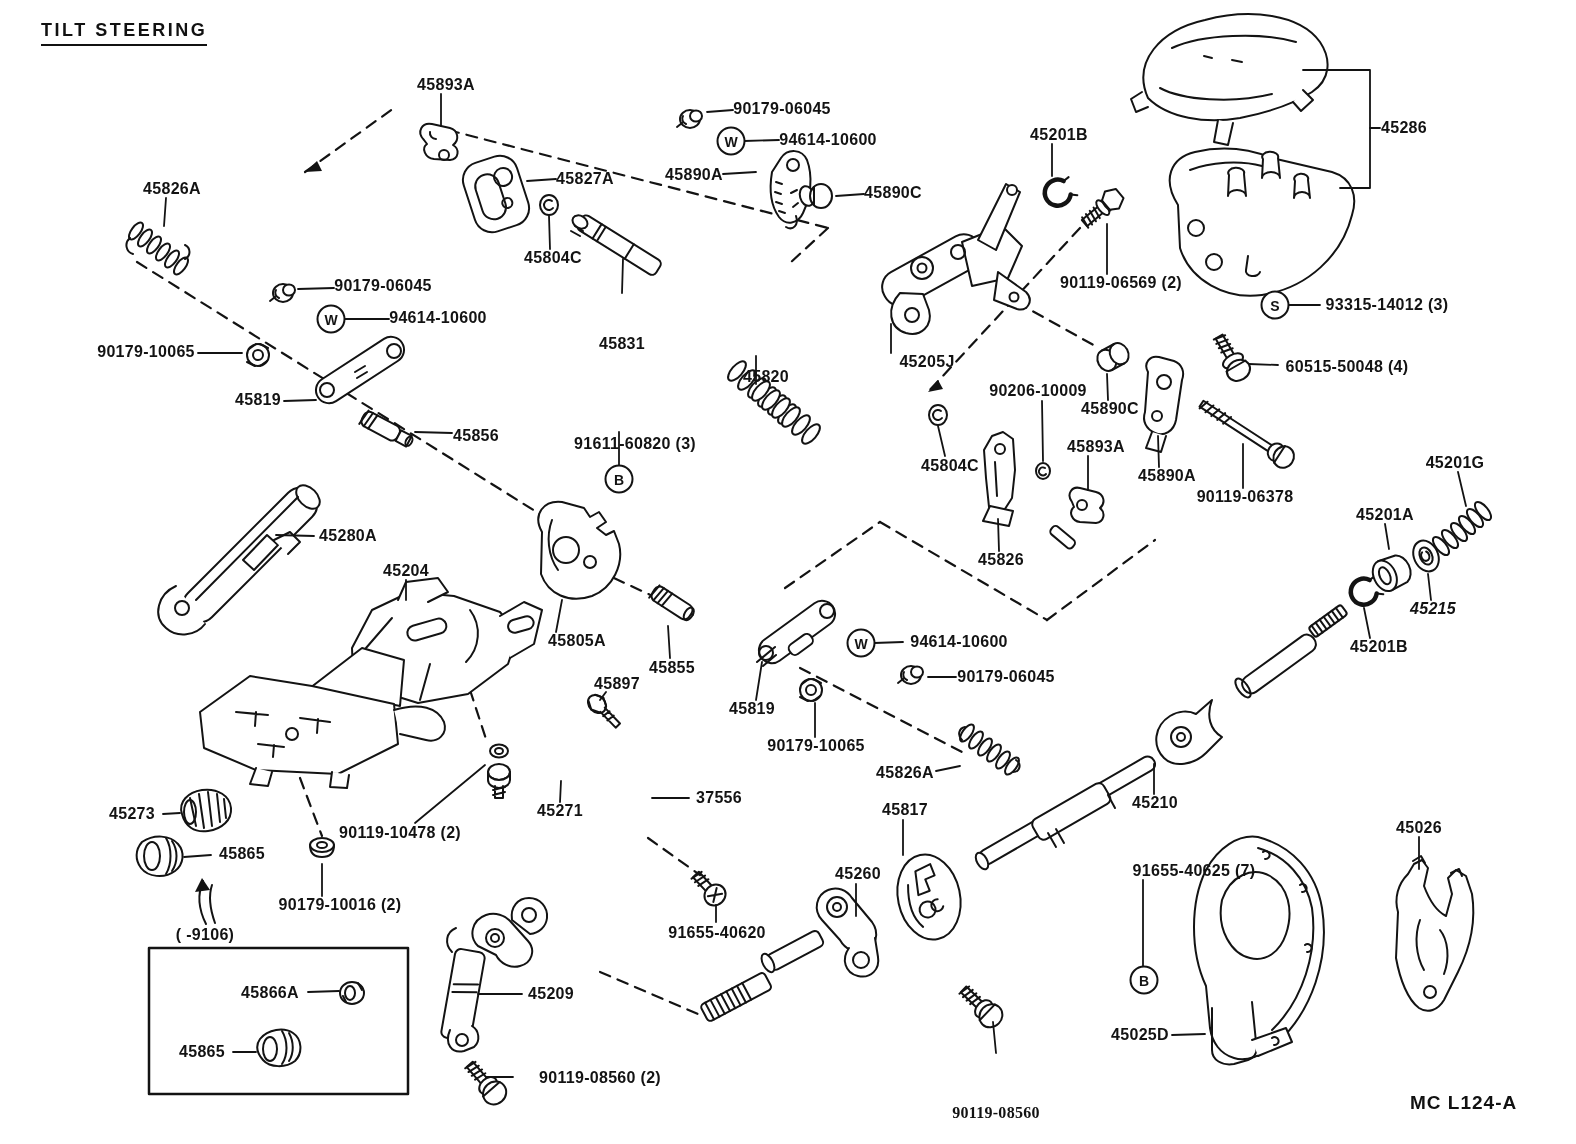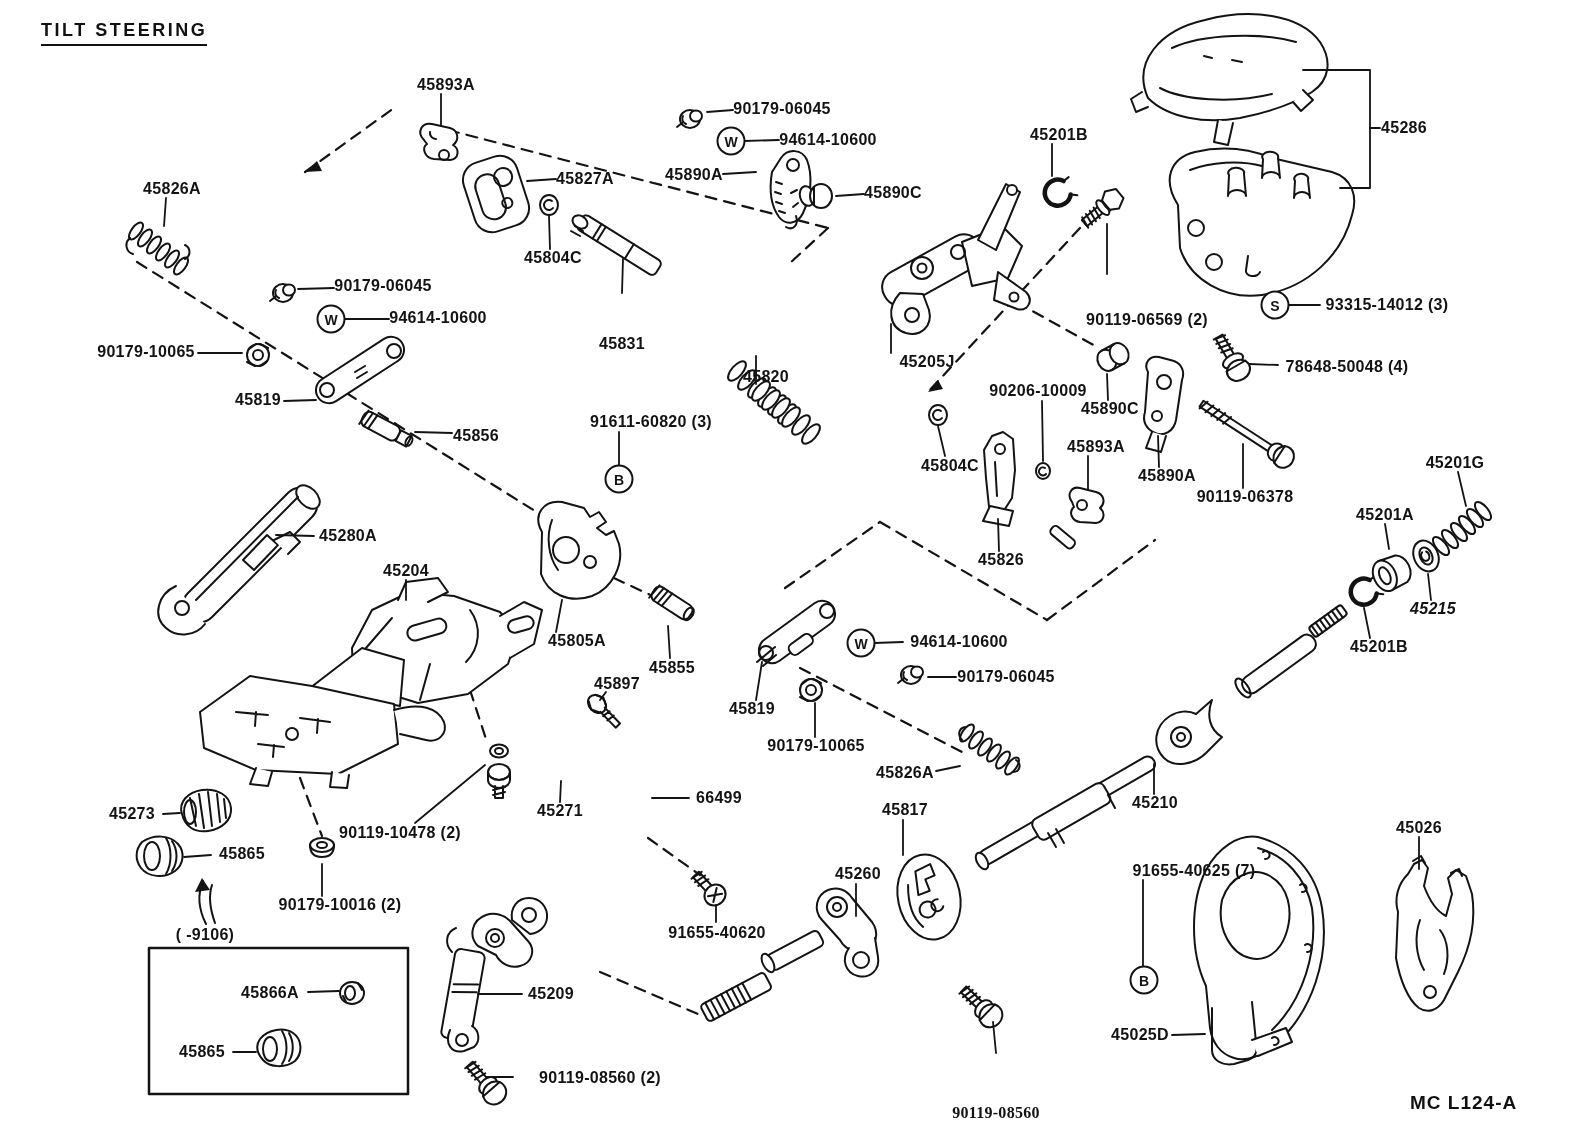--- a/index.html
+++ b/index.html
@@ -544,33 +544,33 @@
   <div id="labels-layer">
       <div class="part-label" style="left: 446px; top: 85px;">45893A</div>
       <div class="part-label" style="left: 782px; top: 109px;">90179-06045</div>
       <div class="part-label" style="left: 828px; top: 140px;">94614-10600</div>
       <div class="part-label" style="left: 172px; top: 189px;">45826A</div>
       <div class="part-label" style="left: 585px; top: 179px;">45827A</div>
       <div class="part-label" style="left: 694px; top: 175px;">45890A</div>
       <div class="part-label" style="left: 893px; top: 193px;">45890C</div>
       <div class="part-label" style="left: 1059px; top: 135px;">45201B</div>
       <div class="part-label" style="left: 1404px; top: 128px;">45286</div>
-      <div class="part-label" style="left: 1147px; top: 283px; margin-top: 37px;">90119-06569 (2)</div>
+      <div class="part-label" style="left: 1121px; top: 283px;">90119-06569 (2)</div>
       <div class="part-label" style="left: 1387px; top: 305px;">93315-14012 (3)</div>
-      <div class="part-label" style="left: 1347px; top: 367px;">78648-50048 (4)</div>
+      <div class="part-label" style="left: 1347px; top: 367px;">60515-50048 (4)</div>
       <div class="part-label" style="left: 383px; top: 286px;">90179-06045</div>
       <div class="part-label" style="left: 438px; top: 318px;">94614-10600</div>
       <div class="part-label" style="left: 146px; top: 352px;">90179-10065</div>
       <div class="part-label" style="left: 258px; top: 400px;">45819</div>
       <div class="part-label" style="left: 476px; top: 436px;">45856</div>
       <div class="part-label" style="left: 766px; top: 347px; margin-top: 30px;">45820</div>
       <div class="part-label" style="left: 897px; top: 362px; margin-left: 30px;">45205J</div>
       <div class="part-label" style="left: 1038px; top: 391px;">90206-10009</div>
       <div class="part-label" style="left: 1110px; top: 409px;">45890C</div>
-      <div class="part-label" style="left: 635px; top: 422px; margin-left: 16px;">91611-60820 (3)</div>
+      <div class="part-label" style="left: 635px; top: 444px;">91611-60820 (3)</div>
       <div class="part-label" style="left: 553px; top: 258px;">45804C</div>
       <div class="part-label" style="left: 622px; top: 301px; margin-top: 43px;">45831</div>
       <div class="part-label" style="left: 950px; top: 466px;">45804C</div>
       <div class="part-label" style="left: 1096px; top: 447px;">45893A</div>
       <div class="part-label" style="left: 1167px; top: 476px;">45890A</div>
       <div class="part-label" style="left: 1245px; top: 497px;">90119-06378</div>
       <div class="part-label" style="left: 1455px; top: 463px;">45201G</div>
       <div class="part-label" style="left: 1385px; top: 515px;">45201A</div>
       <div class="part-label" style="left: 1433px; top: 609px; font-style: italic;">45215</div>
       <div class="part-label" style="left: 1379px; top: 647px;">45201B</div>
@@ -578,21 +578,21 @@
       <div class="part-label" style="left: 406px; top: 571px;">45204</div>
       <div class="part-label" style="left: 577px; top: 641px;">45805A</div>
       <div class="part-label" style="left: 672px; top: 668px;">45855</div>
       <div class="part-label" style="left: 617px; top: 684px;">45897</div>
       <div class="part-label" style="left: 752px; top: 709px;">45819</div>
       <div class="part-label" style="left: 959px; top: 642px;">94614-10600</div>
       <div class="part-label" style="left: 1006px; top: 677px;">90179-06045</div>
       <div class="part-label" style="left: 816px; top: 746px;">90179-10065</div>
       <div class="part-label" style="left: 905px; top: 773px;">45826A</div>
       <div class="part-label" style="left: 1001px; top: 560px;">45826</div>
-      <div class="part-label" style="left: 719px; top: 798px;">66499</div>
+      <div class="part-label" style="left: 719px; top: 798px;">37556</div>
       <div class="part-label" style="left: 905px; top: 810px;">45817</div>
       <div class="part-label" style="left: 1155px; top: 803px;">45210</div>
       <div class="part-label" style="left: 132px; top: 814px;">45273</div>
       <div class="part-label" style="left: 242px; top: 854px;">45865</div>
       <div class="part-label" style="left: 400px; top: 833px;">90119-10478 (2)</div>
       <div class="part-label" style="left: 560px; top: 811px;">45271</div>
       <div class="part-label" style="left: 340px; top: 905px;">90179-10016 (2)</div>
       <div class="part-label" style="left: 205px; top: 935px;">( -9106)</div>
       <div class="part-label" style="left: 270px; top: 993px;">45866A</div>
       <div class="part-label" style="left: 202px; top: 1052px;">45865</div>

